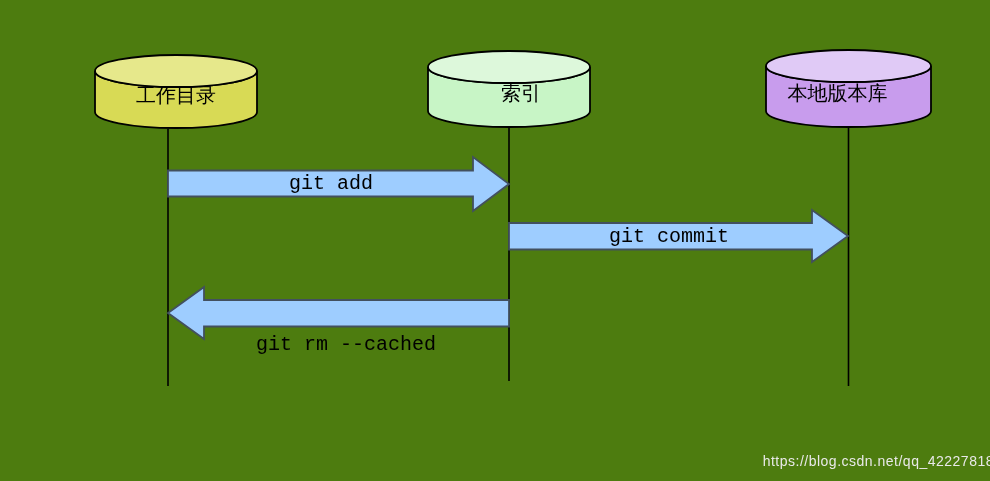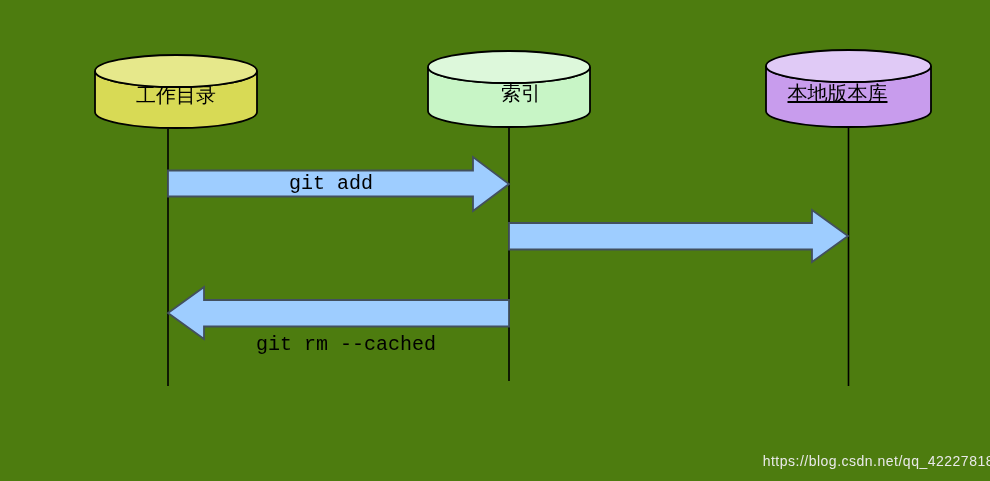--- a/index.html
+++ b/index.html
@@ -67,20 +67,21 @@
 
     <path d="M 168,170.5 L 473,170.5 L 473,157 L 509,184 L 473,211 L 473,196.5 L 168,196.5 Z" stroke-width="1.8" stroke-linejoin="miter" fill="#9ecdff" stroke="#42505f"></path>
 
     <path d="M 509,223 L 812,223 L 812,210 L 848,236 L 812,262 L 812,249.5 L 509,249.5 Z" stroke-width="1.8" stroke-linejoin="miter" fill="#9ecdff" stroke="#42505f"></path>
 
     <path d="M 509,300 L 204,300 L 204,287 L 168,313 L 204,339 L 204,326.5 L 509,326.5 Z" stroke-width="1.8" stroke-linejoin="miter" fill="#9ecdff" stroke="#42505f"></path>
   </svg>
 
   <div class="label node-label" style="left: 96px; top: 83px; width: 160px;">工作目录</div>
   <div class="label node-label" style="left: 429px; top: 81px; width: 184px;">索引</div>
-  <div class="label node-label" style="left: 768px; top: 81px; width: 139px; text-decoration: underline;">本地版本库</div>
+  <div class="label node-label" style="left: 768px; top: 81px; width: 139px;">本地版本库</div>
 
   <div class="label arrow-label" style="left: 181px; top: 172px; width: 300px;">git add</div>
+  <div class="label arrow-label" style="left: 519px; top: 225px; width: 300px;">git commit</div>
   <div class="label arrow-label" style="left: 196px; top: 302px; width: 300px; margin-top: 31px;">git rm --cached</div>
 
   <div class="watermark">https://blog.csdn.net/qq_42227818</div>
 
 </div>
 
 </body></html>

